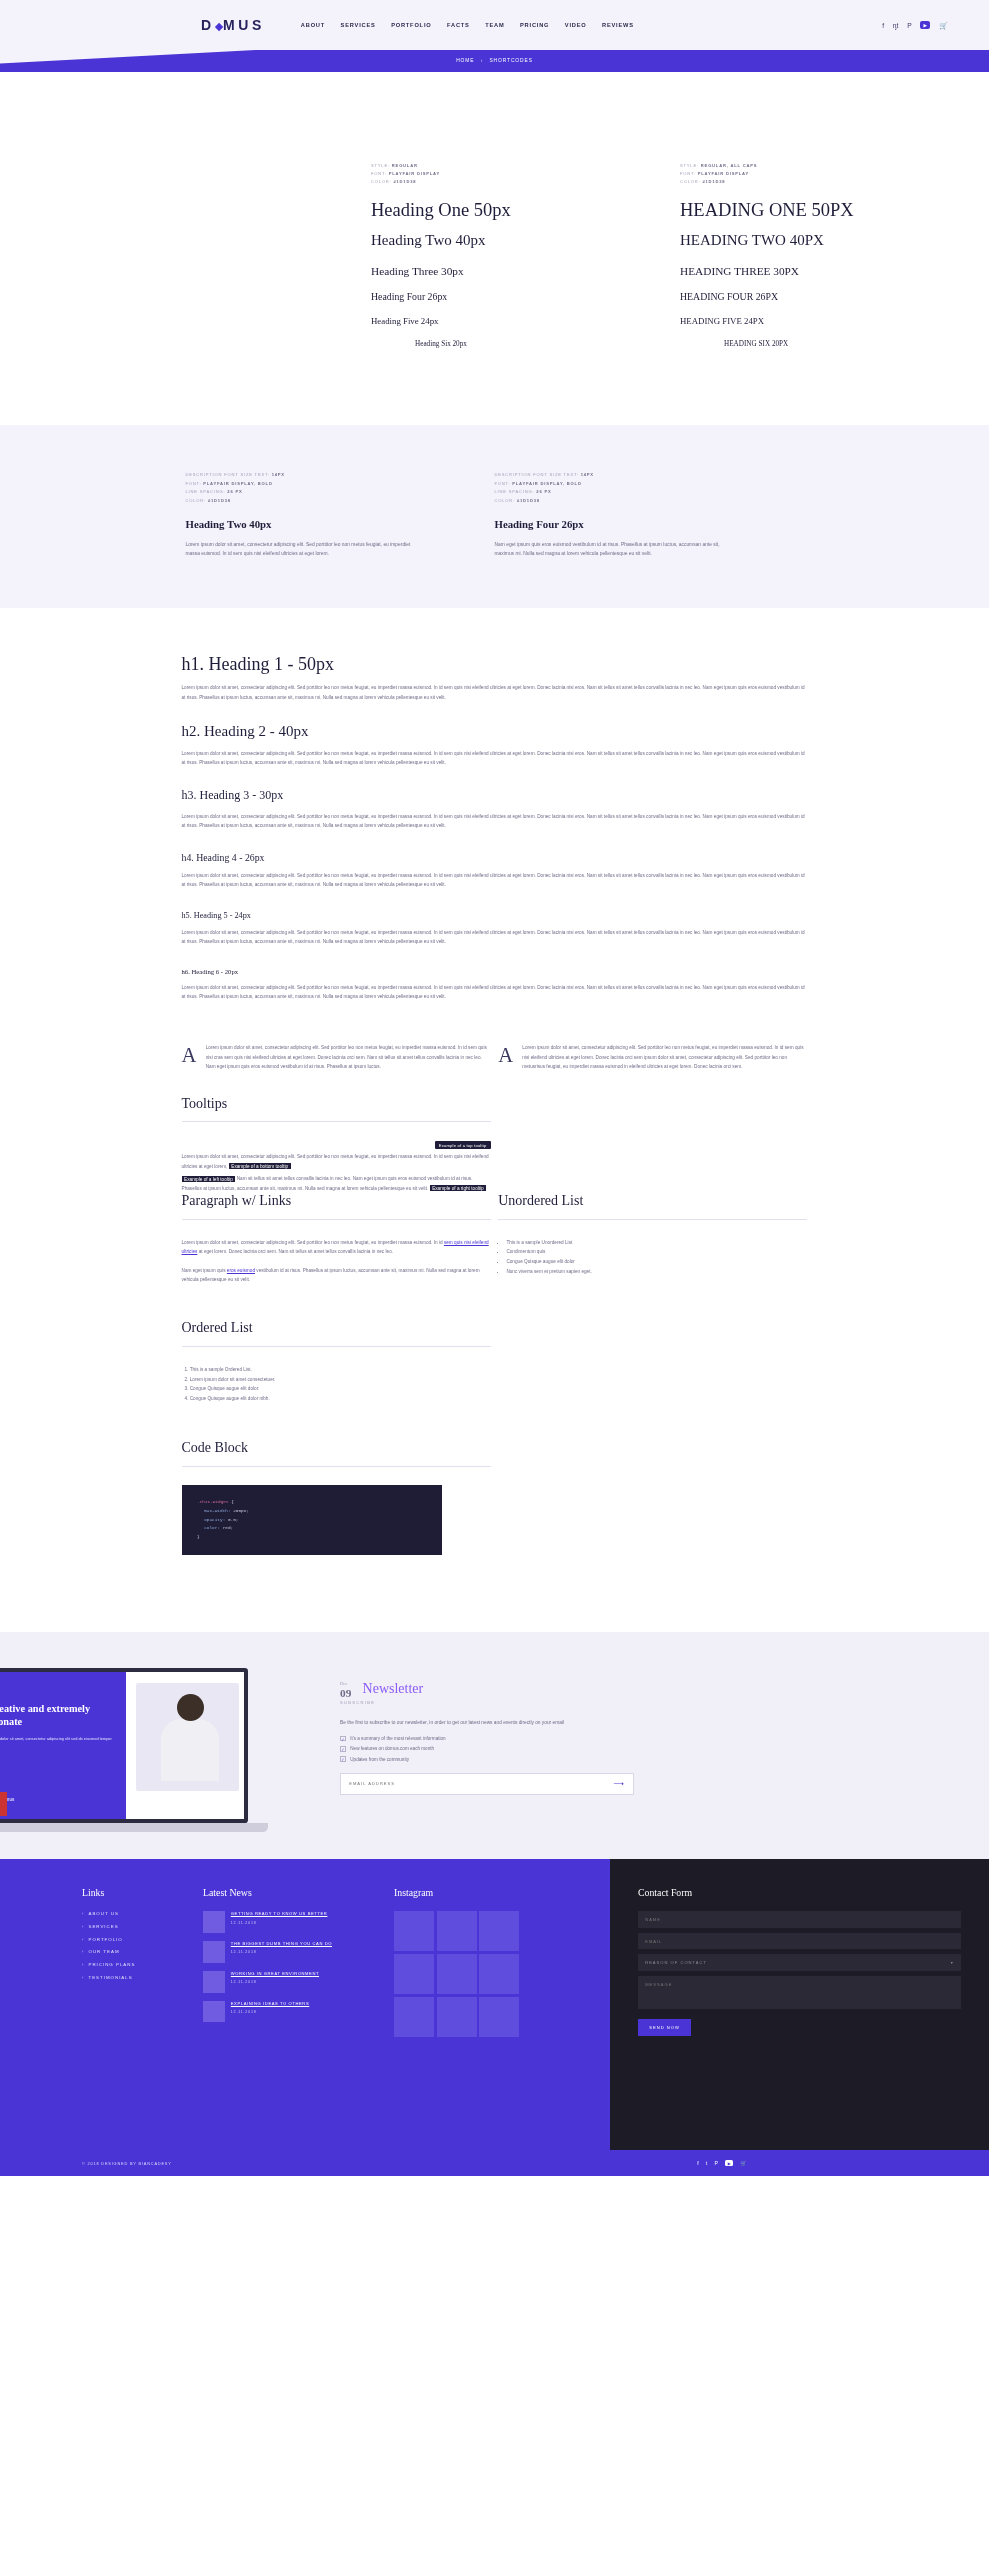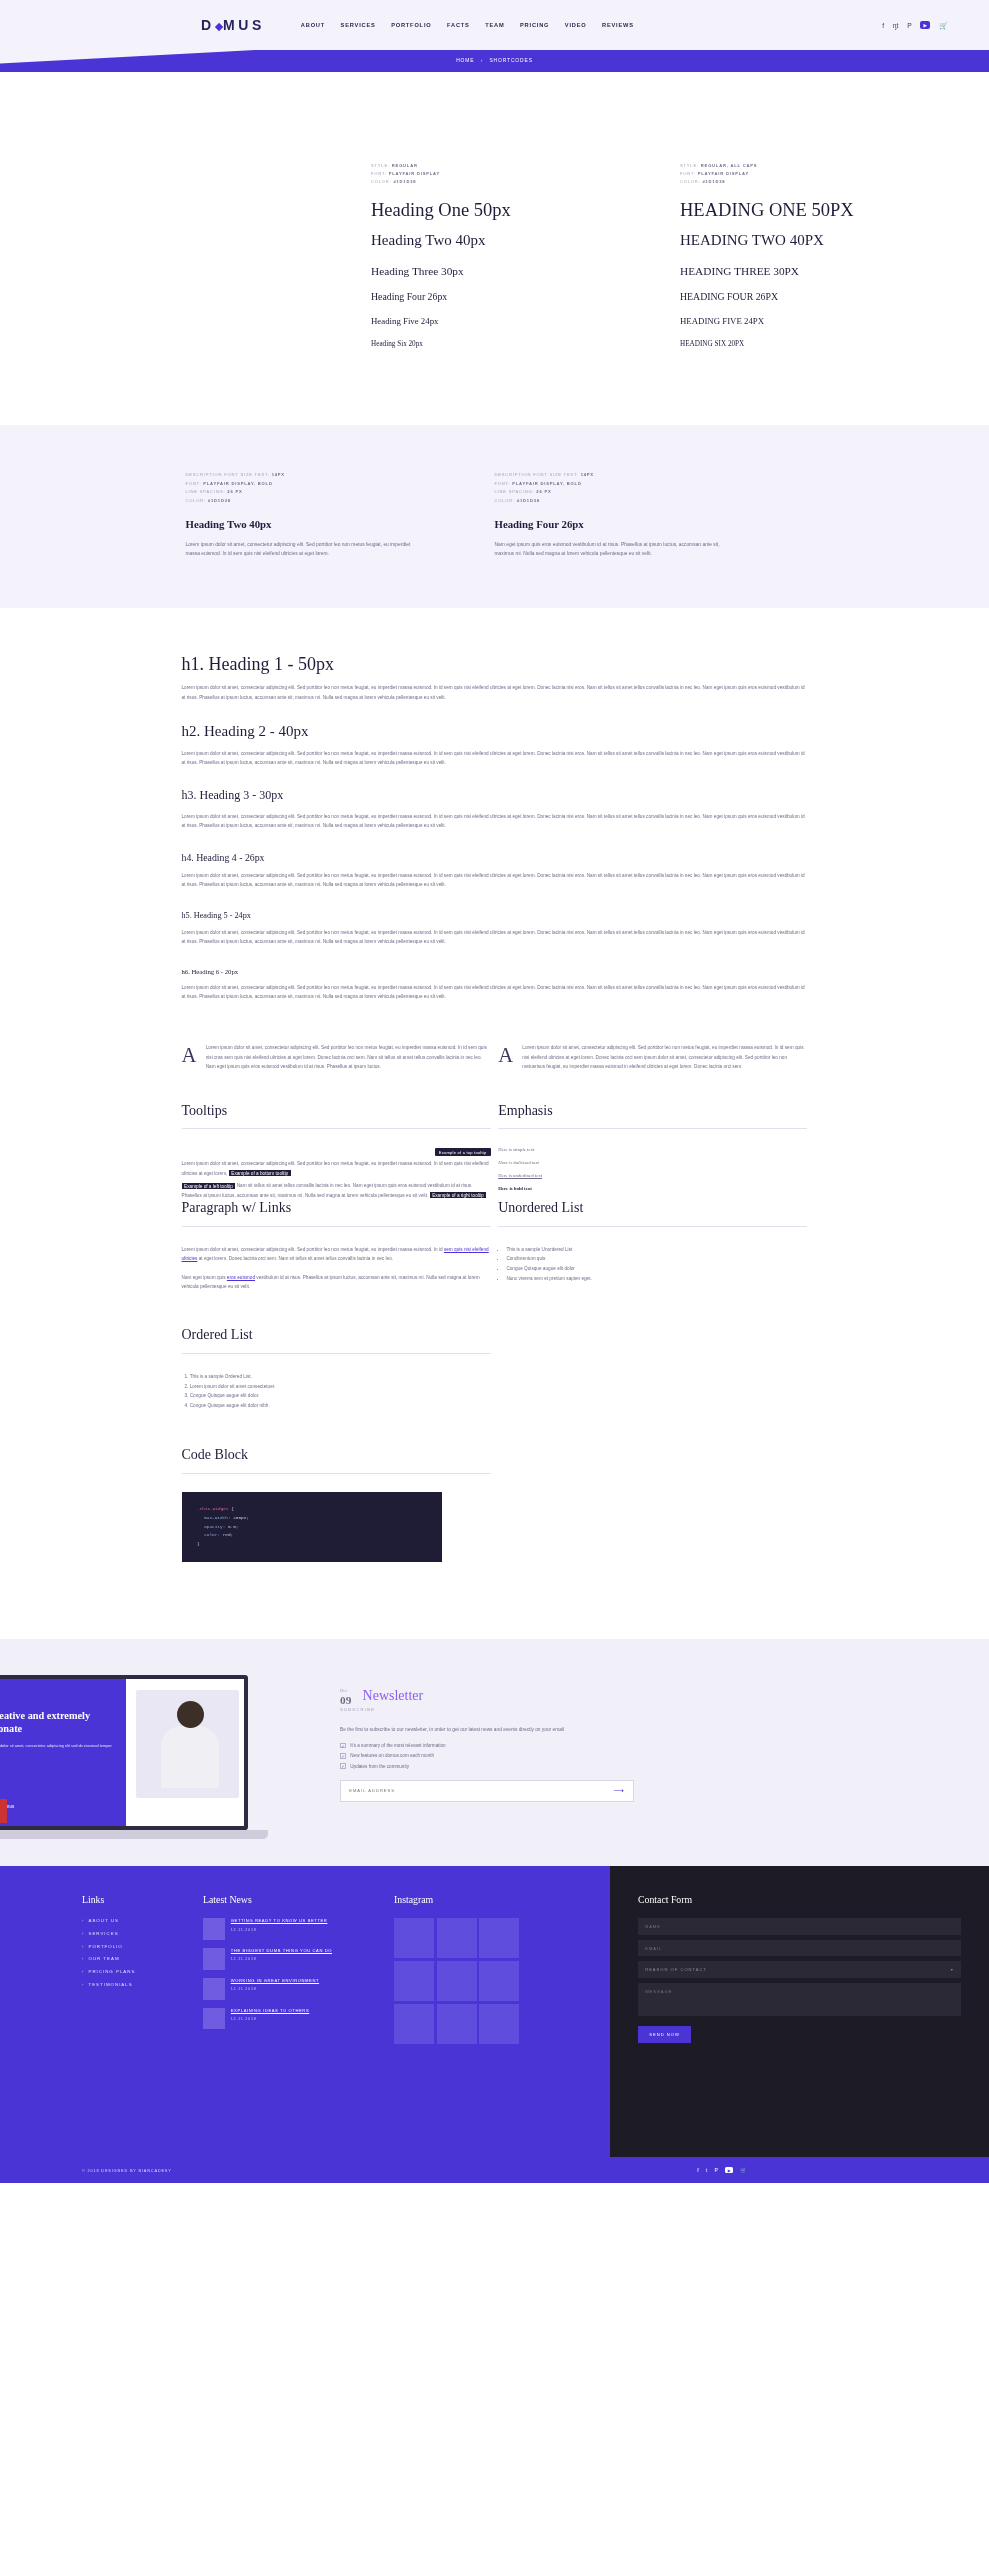--- a/index.html
+++ b/index.html
@@ -90,21 +90,21 @@
   .col { width: 309px; }
   .col.left { margin-right: 0px; }
   .meta { font-size: 4.1px; letter-spacing: 0.8px; color: #a3a0b8; line-height: 2.05; margin-bottom: 13.4px; }
   .meta b { color: #6f6c87; }
   .serif { font-family: "Liberation Serif", serif; }
   .h50 { font-size: 18.5px; font-weight: normal; color: #1f1d3a; margin-bottom: 11.3px; }
   .h40 { font-size: 15px; font-weight: normal; color: #1f1d3a; margin-bottom: 15.5px; }
   .h30 { font-size: 11.3px; font-weight: normal; color: #1f1d3a; margin-bottom: 14.4px; }
   .h26 { font-size: 9.8px; font-weight: normal; color: #1f1d3a; margin-bottom: 14px; }
   .h24 { font-size: 8.8px; font-weight: normal; color: #1f1d3a; margin-bottom: 14px; }
-  .h20 { font-size: 7.2px; font-weight: normal; color: #1f1d3a; }
+  .h20 { font-size: 7.2px; font-weight: normal; color: #1f1d3a; margin-left: 44px; }
 
   
   .band {
     background: #f4f2fb;
     padding: 46px 0 49px 0;
     display: flex;
     justify-content: center;
   }
   .band .col { width: 309px; }
   .band h3 { font-family: "Liberation Serif", serif; font-size: 10.8px; font-weight: bold; color: #1f1d3a; margin-bottom: 9.3px; }
@@ -363,43 +363,36 @@
           <div class="body-txt">Lorem ipsum dolor sit amet, consectetur adipiscing elit. Sed porttitor leo non metus feugiat, eu imperdiet massa euismod. In id sem quis nisi cras sem quis nisi eleifend ultricies at eget lorem. Donec lacinia orci sem. Nam sit tellus sit amet tellus convallis lacinia in nec leo. Nam eget ipsum quis eros euismod vestibulum id at risus. Phasellus at ipsum luctus.</div>
         </div>
         <div class="halfcol dropcap-row">
           <div class="dc">A</div>
           <div class="body-txt">Lorem ipsum dolor sit amet, consectetur adipiscing elit. Sed porttitor leo non metus feugiat, eu imperdiet massa euismod. In id sem quis nisi eleifend ultricies at eget lorem. Donec lacinia orci sem ipsum dolor sit amet, consectetur adipiscing elit. Sed porttitor leo non metusrisus feugiat, eu imperdiet massa euismod in eleifend ultricies at eget lorem. Donec lacinia orci sem.</div>
         </div>
       </div>
     </div>
   </div>
 
-  <div class="section" style="margin-top:31px">
+  <div class="section" style="margin-top:24px">
     <div class="inner two">
       <div class="halfcol">
         <div class="sec-title">Tooltips</div>
         <div style="text-align:right;margin-bottom:3.1px">
           <span class="tip">Example of a top tooltip</span>
         </div>
         <p class="body-txt">
           <span>Lorem ipsum dolor sit amet, consectetur adipiscing elit. Sed porttitor leo non metus feugiat, eu imperdiet massa euismod. In id sem quis nisi eleifend ultricies at eget lorem,</span>
           <span class="tip-inline">Example of a bottom tooltip</span>
         </p>
         <p class="body-txt" style="margin-top:3.1px">
           <span class="tip-inline">Example of a left tooltip</span>
           <span>Nam sit tellus sit amet tellus convallis lacinia in nec leo. Nam eget ipsum quis eros euismod vestibulum id at risus. Phasellus at ipsum luctus, accumsan ante sit, maximus mi. Nulla sed magna at lorem vehicula pellentesque eu sit velit.</span>
           <span class="tip-inline">Example of a right tooltip</span>
         </p>
-      </div>
-      <div class="halfcol emph">
-        <div class="sec-title">Emphasis</div>
-        <p>Here is simple text</p>
-        <p class="ital">Here is italicized text</p>
-        <p class="und">Here is underlined text</p>
-        <p class="bold">Here is bold text</p>
       </div>
     </div>
   </div>
 
   <div class="section" style="">
     <div class="inner two">
       <div class="halfcol">
         <div class="sec-title">Paragraph w/ Links</div>
         <p class="body-txt">
           <span>Lorem ipsum dolor sit amet, consectetur adipiscing elit. Sed porttitor leo non metus feugiat, eu imperdiet massa euismod. In id </span><a class="link" href="#">sem quis nisi eleifend ultricies</a><span> at eget lorem. Donec lacinia orci sem. Nam sit tellus sit amet tellus convallis lacinia in nec leo.</span>

